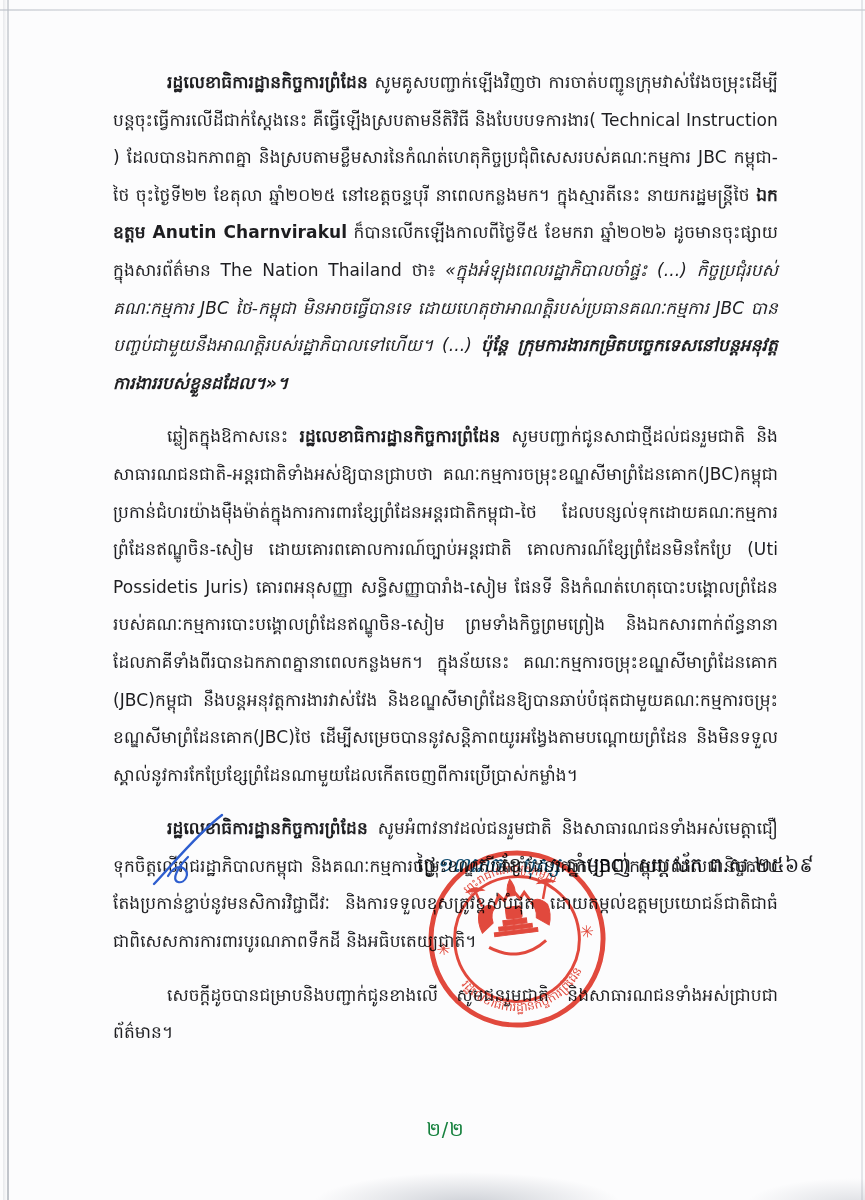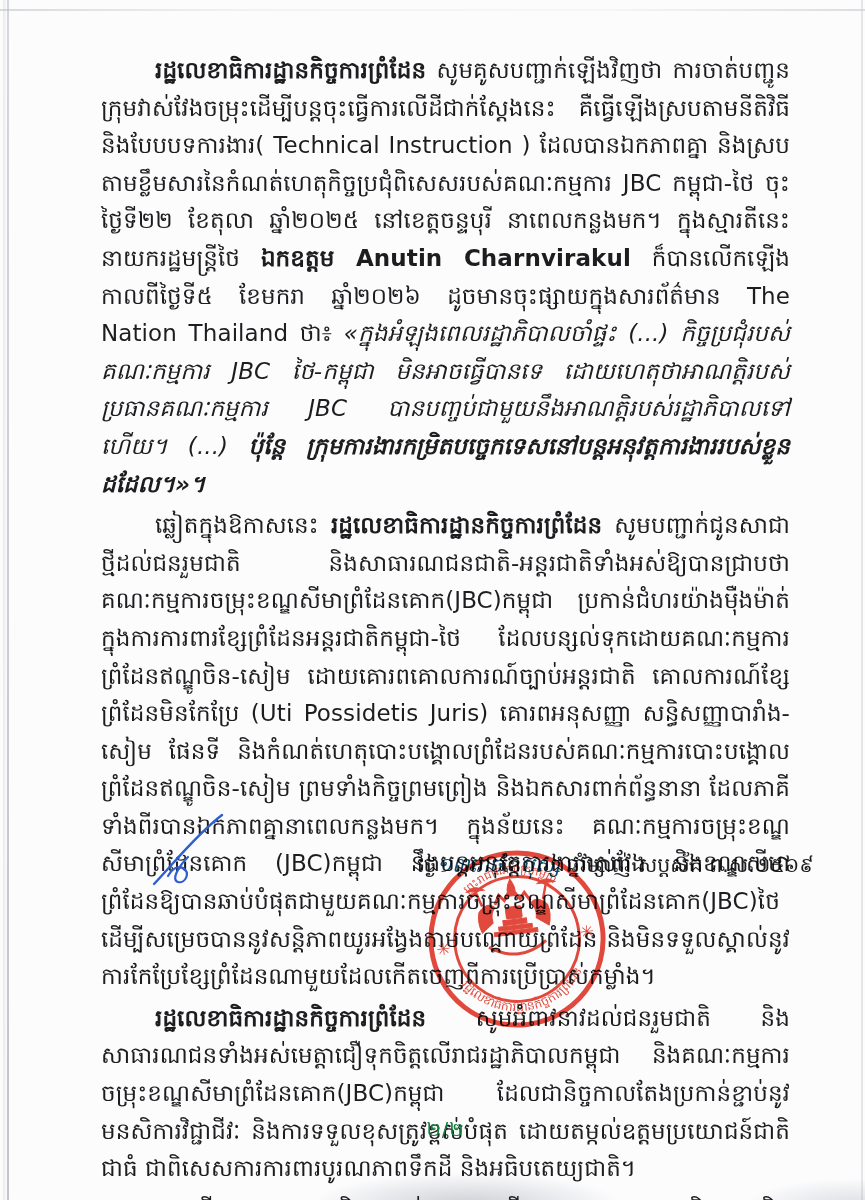--- a/index.html
+++ b/index.html
@@ -17,21 +17,21 @@
     background:linear-gradient(90deg,rgba(185,190,198,.55),rgba(185,190,198,.15) 30%,rgba(185,190,198,.1) 70%,rgba(185,190,198,.5));}
   .edge-right{position:absolute;right:2px;top:0;width:2px;height:100%;background:rgba(200,204,210,.45);}
   .smudge-bottom-c{position:absolute;bottom:0;left:36%;width:36%;height:28px;
     background:radial-gradient(ellipse at 50% 115%, rgba(140,147,160,.42), rgba(140,147,160,0) 70%);}
   .smudge-bottom-r{position:absolute;bottom:0;right:0;width:120px;height:22px;
     background:radial-gradient(ellipse at 90% 120%, rgba(150,156,168,.3), rgba(150,156,168,0) 70%);}
 
   
   .content{position:absolute;left:97px;top:48px;width:697px;color:#1d1d20;}
   .content p{
-    margin:4px;font-size:23px;line-height:37.6px;
+    margin:16px;font-size:17px;line-height:37.6px;
     text-align:justify;text-indent:54px;letter-spacing:.1px;
   }
   .seg{white-space:pre-wrap;}
   .s-bold{font-weight:bold;}
   .s-italic{font-style:italic;}
   .s-bolditalic{font-weight:bold;font-style:italic;}
   .s-hand{color:#0c4a6e;font-style:italic;font-weight:500;}
 
   
   .date-block{

